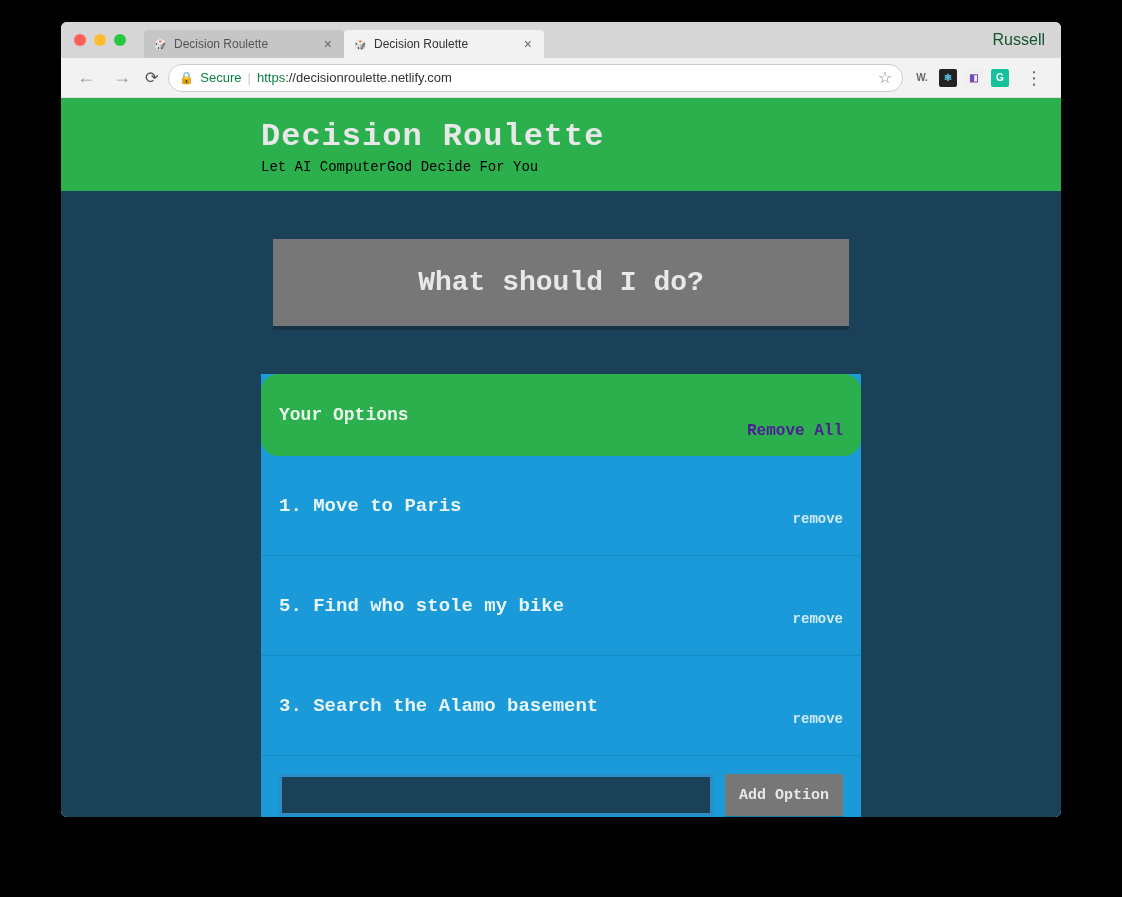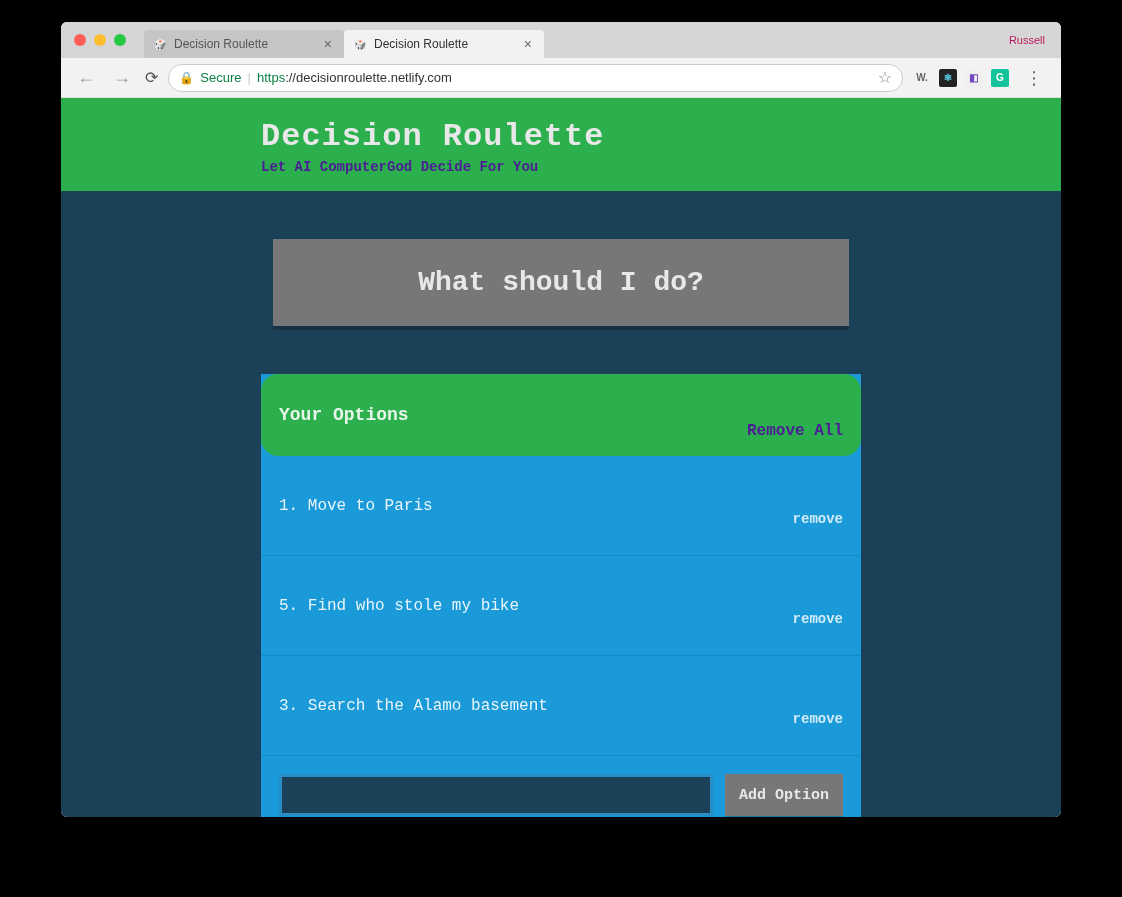--- a/index.html
+++ b/index.html
@@ -83,22 +83,22 @@
     }
     .tab-close {
       font-size: 14px;
       color: #666;
       cursor: pointer;
       padding: 0 2px;
     }
     .profile-name {
       margin-left: auto;
       padding-right: 8px;
-      font-size: 11px;
-      color: #be185d;
+      font-size: 16px;
+      color: #14532d;
     }
     .address-bar {
       background: #f2f2f2;
       height: 40px;
       display: flex;
       align-items: center;
       padding: 0 12px;
       gap: 10px;
       font-family: -apple-system, BlinkMacSystemFont, sans-serif;
       font-size: 13px;
@@ -174,23 +174,22 @@
       margin: 0 auto;
     }
     .app-title {
       font-size: 32px;
       font-weight: bold;
       color: #e8e8e8;
       letter-spacing: 1px;
     }
     .app-subtitle {
       font-size: 14px;
-      color: #4c1d95;
+      color: #000000;
       margin-top: 4px;
-      font-weight: bold;
     }
     .action-button-wrap {
       padding: 48px 12px;
     }
     .action-button {
       width: 100%;
       background: #777;
       color: #e8e8e8;
       border: none;
       padding: 28px 0;
@@ -228,22 +227,22 @@
     }
     .option-row {
       display: flex;
       justify-content: space-between;
       align-items: center;
       padding: 28px 18px;
       border-bottom: 1px solid #158bc5;
     }
     .option-text {
       color: #e8f5fb;
-      font-size: 16px;
-      font-weight: normal;
+      font-size: 19px;
+      font-weight: bold;
     }
     .remove-btn {
       color: #d0ebf7;
       font-size: 14px;
       font-weight: bold;
       cursor: pointer;
       background: none;
       border: none;
       font-family: 'Courier New', monospace;
       margin-top: 27px;

